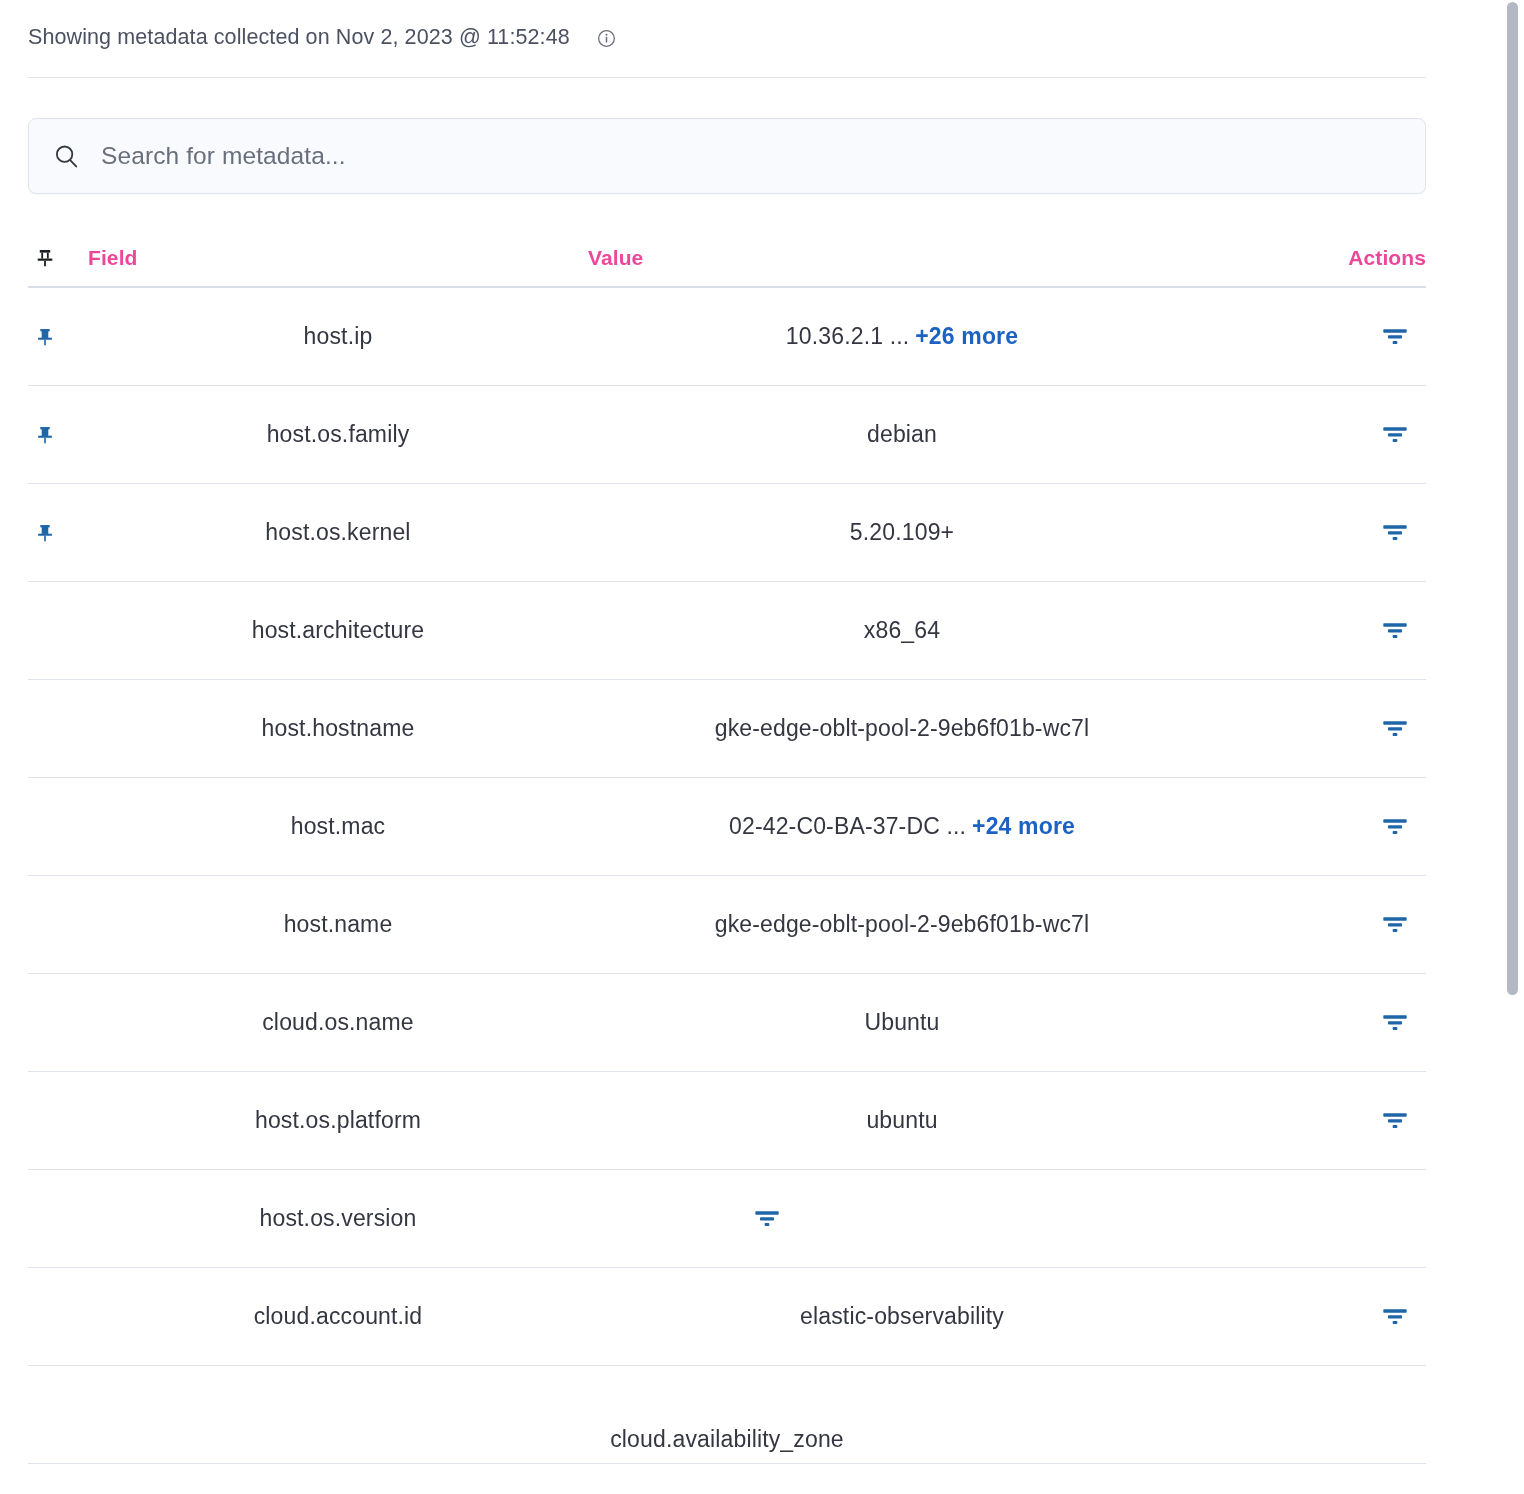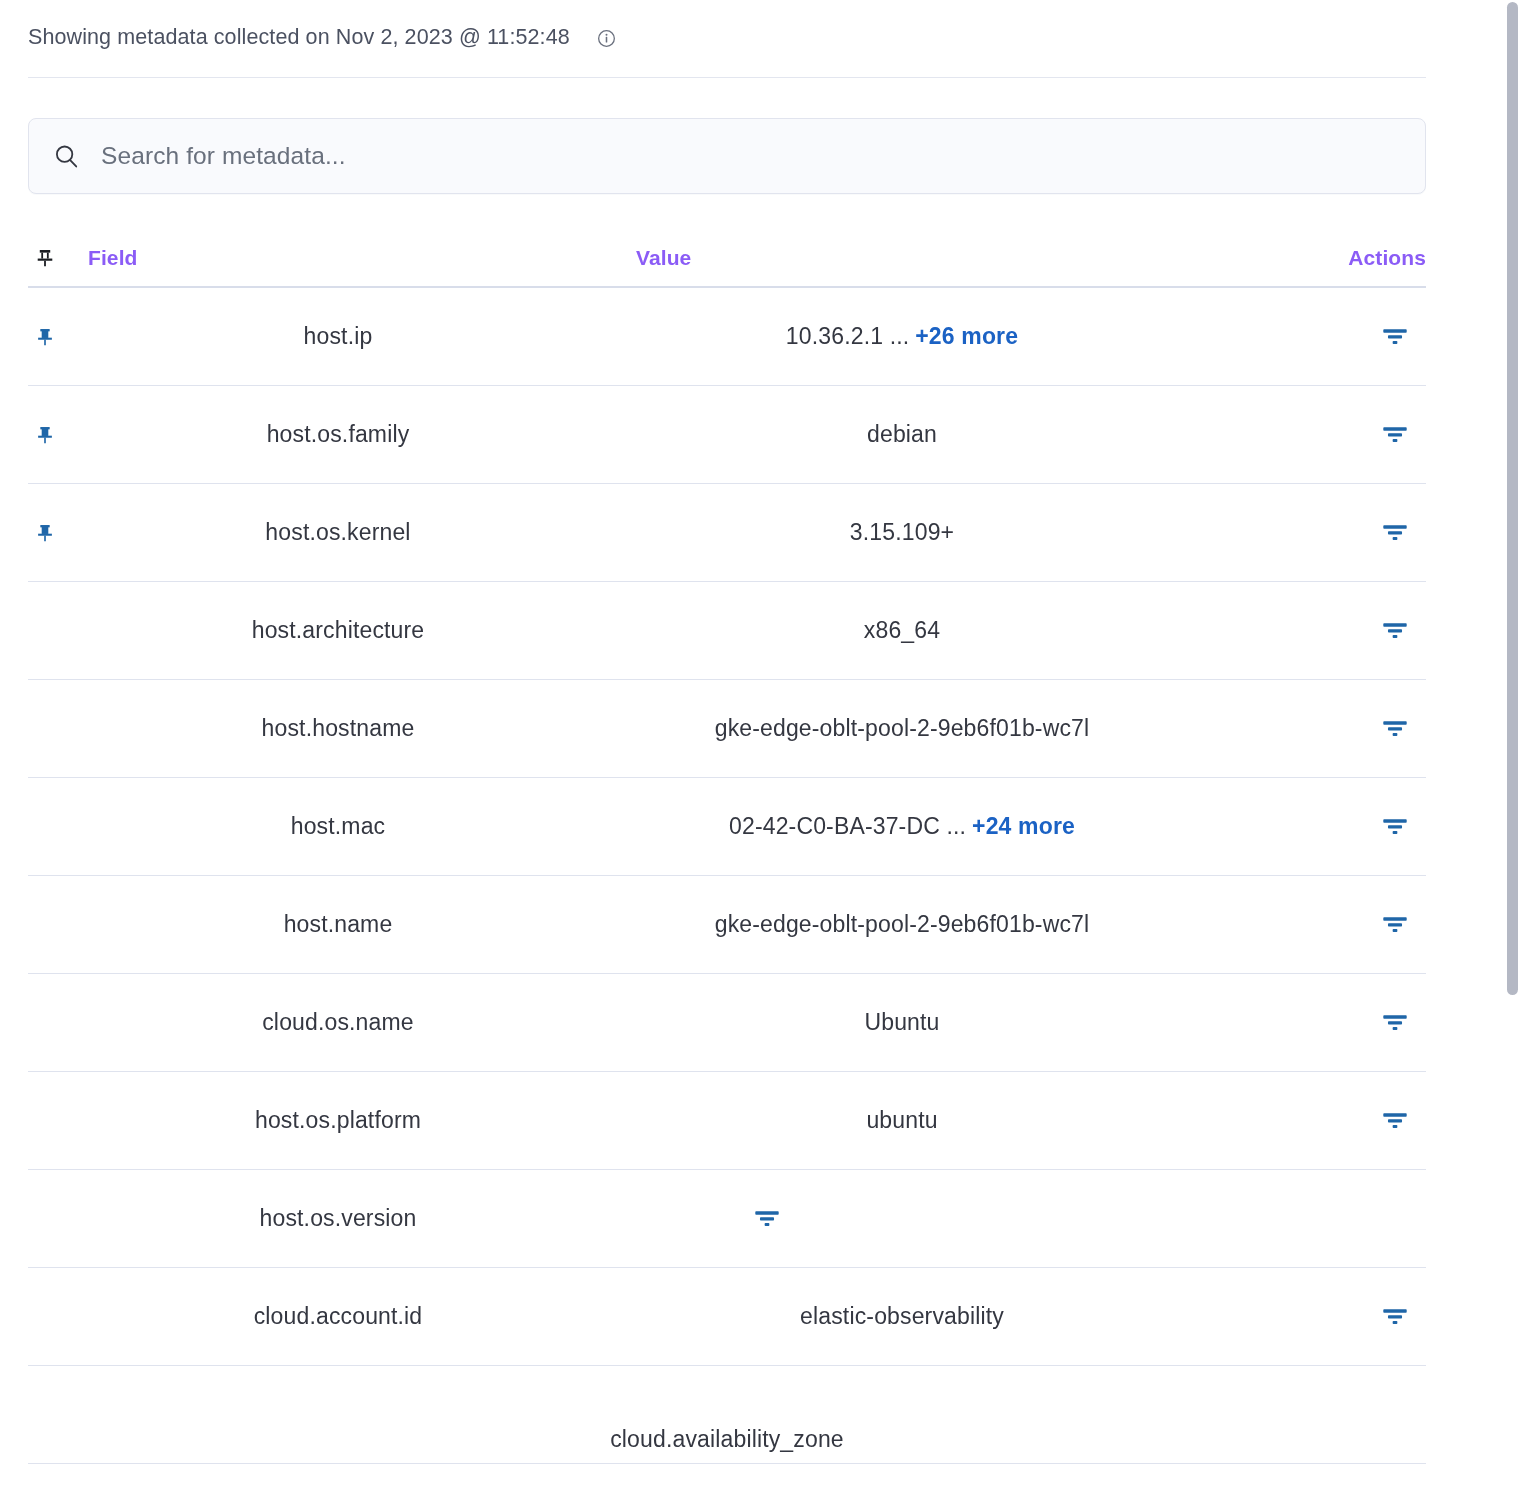--- a/index.html
+++ b/index.html
@@ -106,27 +106,27 @@
   }
   .t-head {
     display: flex;
     align-items: center;
     height: 58px;
     border-bottom: 2px solid #d8ddea;
     box-sizing: border-box;
   }
   .col-pin   { width: 60px; flex: 0 0 60px; display: flex; align-items: center; }
   .col-field { width: 500px; flex: 0 0 500px; }
-  .col-value { flex: 1 1 auto; min-width: 0; margin-left: 48px; }
+  .col-value { flex: 1 1 auto; min-width: 0; }
   .col-act   { width: 210px; flex: 0 0 210px; text-align: right; }
 
   .th {
     font-size: 21px;
     font-weight: bold;
-    color: #8b5cf6;
+    color: #ec4899;
     letter-spacing: 0.1px;
   }
   .pin-head-icon {
     width: 22px;
     height: 22px;
     display: block;
     color: #1a1c21;
     margin-left: 6px;
   }
 
@@ -299,21 +299,21 @@
           <div class="t-row">
             <div class="pin-cell">
               <svg class="pin-filled" viewBox="0 0 16 16" fill="none">
                 <rect x="4.6" y="2.2" width="6.8" height="1.7" fill="currentColor"></rect>
                 <rect x="5.6" y="3.6" width="4.8" height="5.1" fill="currentColor"></rect>
                 <rect x="3.0" y="8.5" width="10.0" height="1.5" fill="currentColor"></rect>
                 <rect x="7.4" y="9.9" width="1.2" height="4.1" fill="currentColor"></rect>
               </svg>
             </div>
             <div class="cell-field">host.os.kernel</div>
-            <div class="cell-value"><span>3.15.109+</span></div>
+            <div class="cell-value"><span>5.20.109+</span></div>
             <div class="cell-actions">
               <svg class="filter-icon" viewBox="0 0 20 15" fill="none">
                 <rect x="1" y="1.6" width="18" height="2.7" rx="0.6" fill="currentColor"></rect>
                 <rect x="4.6" y="6.2" width="10.8" height="2.5" rx="0.6" fill="currentColor"></rect>
                 <rect x="8.2" y="10.6" width="3.6" height="2.3" rx="0.6" fill="currentColor"></rect>
               </svg>
             </div>
           </div>
           <div class="t-row">
             <div class="pin-cell">

